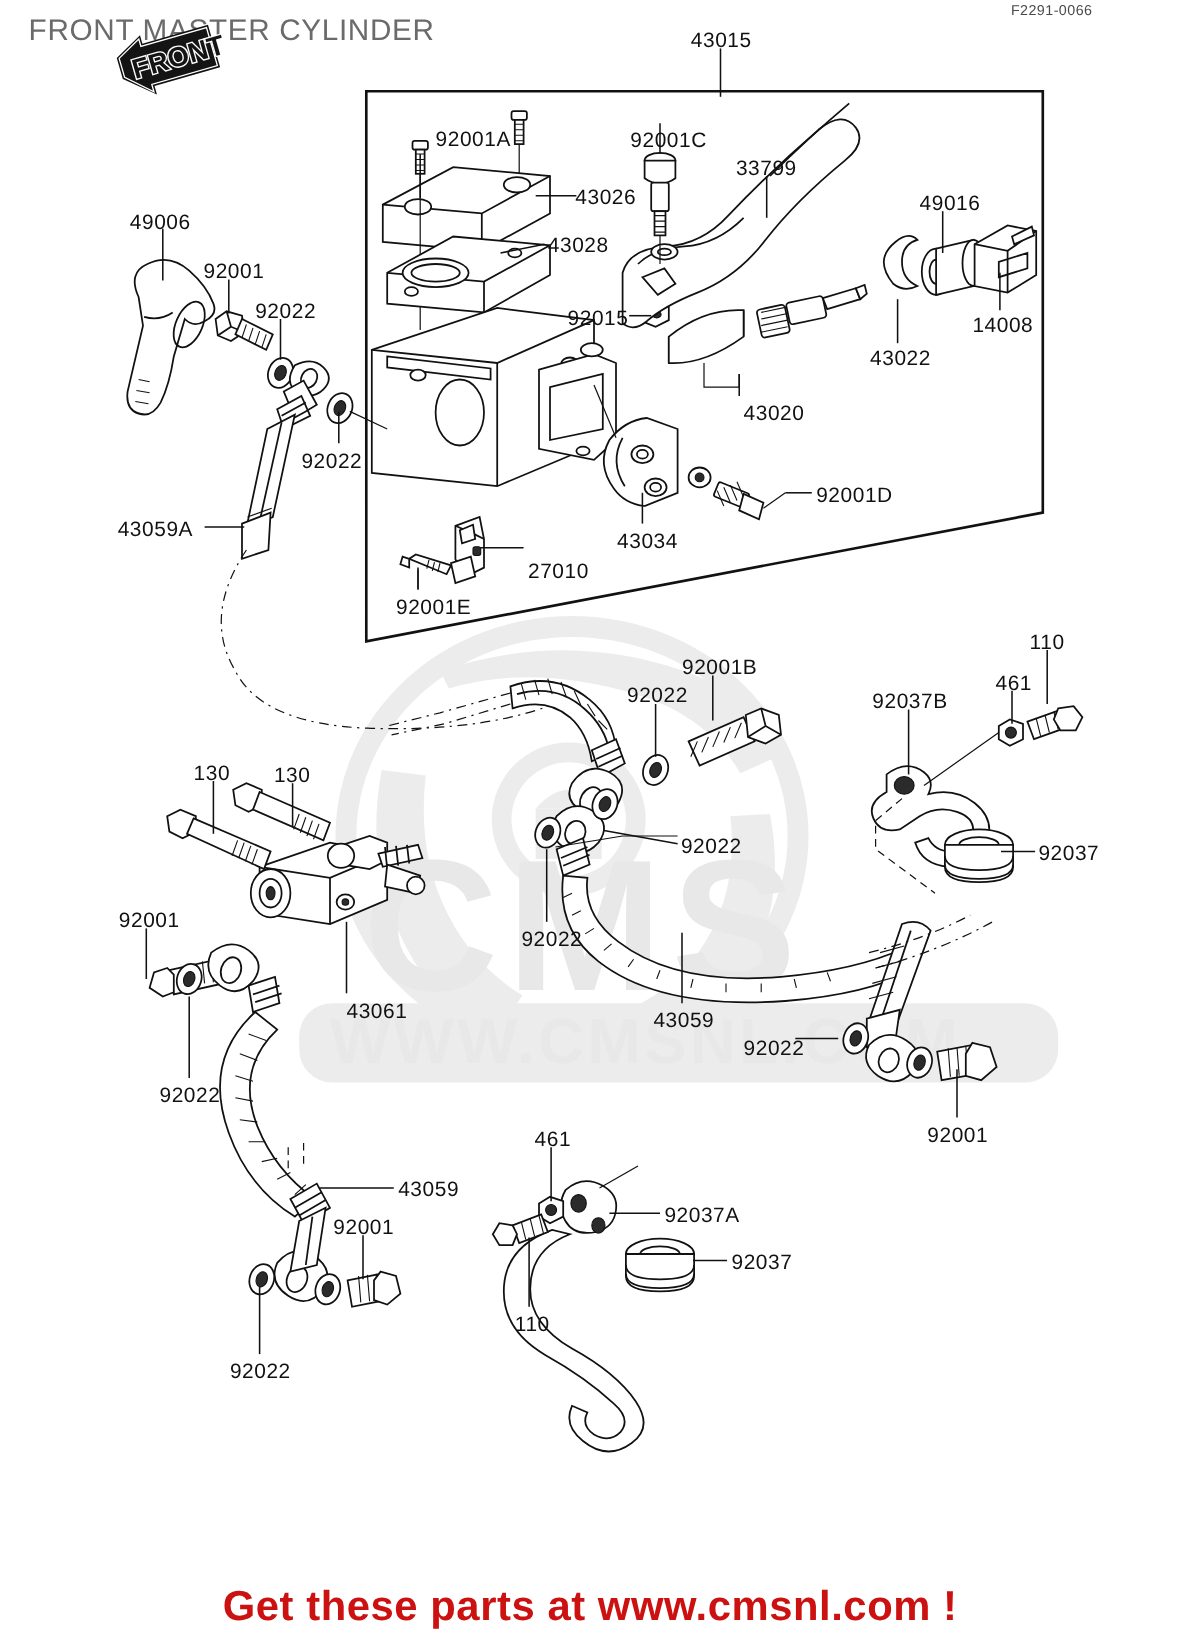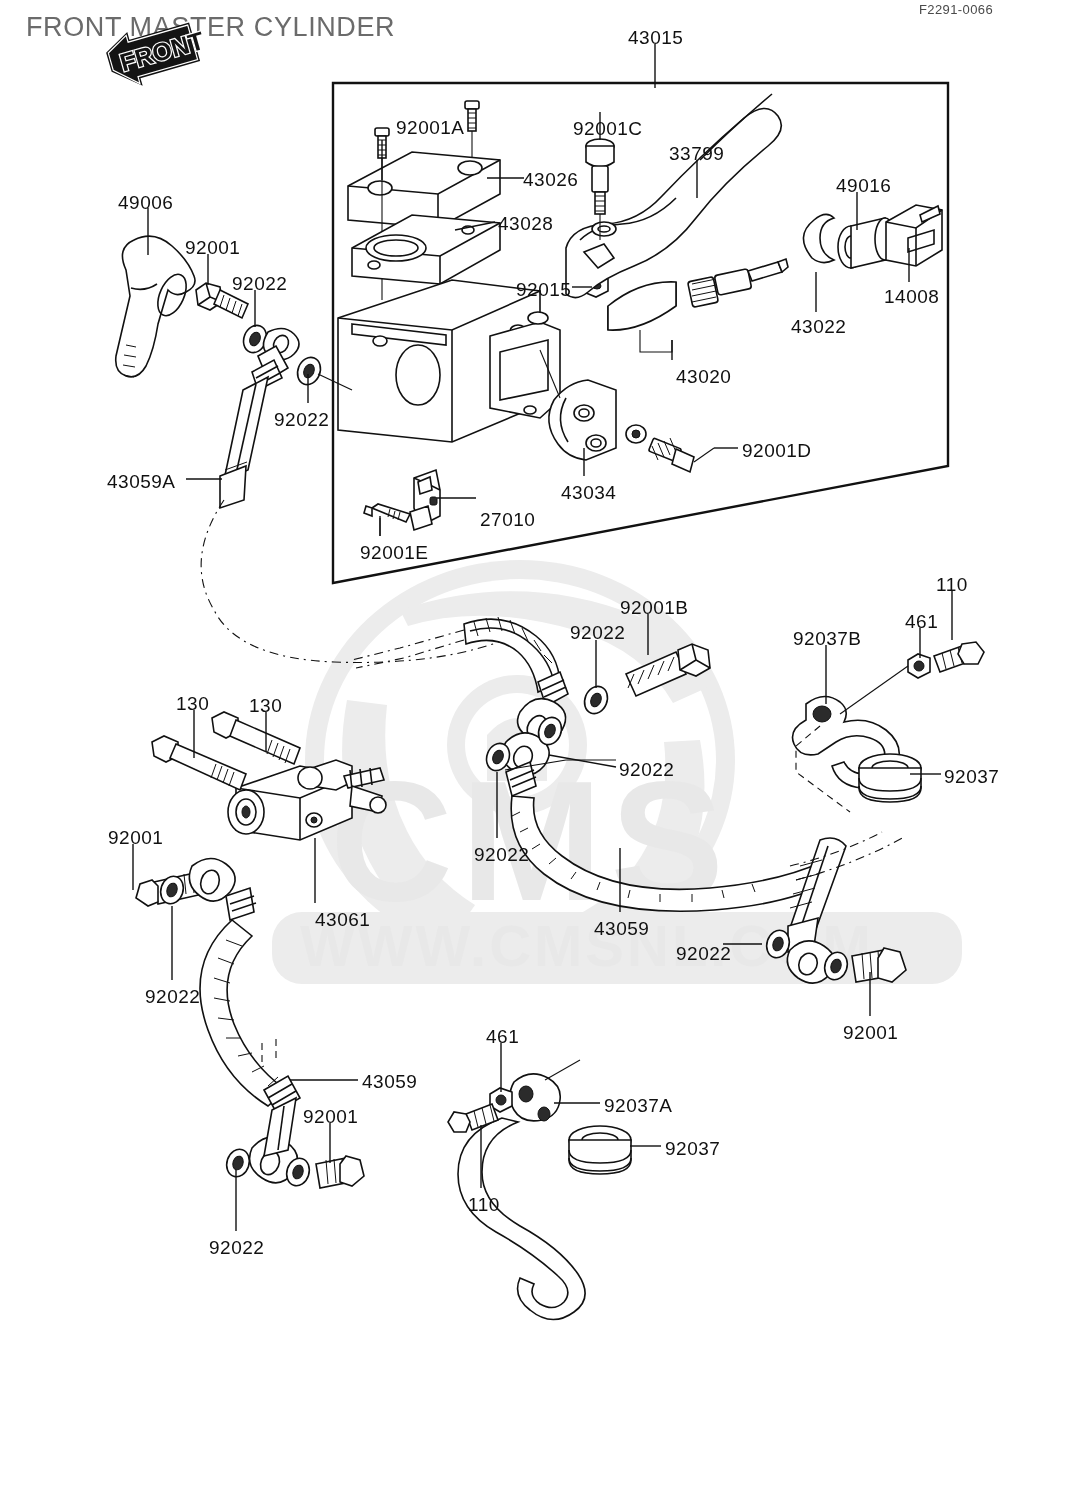--- a/index.html
+++ b/index.html
@@ -533,14 +533,15 @@
       <div class="lbl" style="left: 843px; top: 1023px;">92001</div>
       <div class="lbl" style="left: 486px; top: 1027px;">461</div>
       <div class="lbl" style="left: 468px; top: 1195px;">110</div>
       <div class="lbl" style="left: 604px; top: 1096px;">92037A</div>
       <div class="lbl" style="left: 665px; top: 1139px;">92037</div>
       <div class="lbl" style="left: 362px; top: 1072px;">43059</div>
       <div class="lbl" style="left: 303px; top: 1107px;">92001</div>
       <div class="lbl" style="left: 209px; top: 1238px;">92022</div>
     </div>
 
+  <div class="footer-cta">Get these parts at www.cmsnl.com !</div>
 
 </div>
 
 </body></html>

